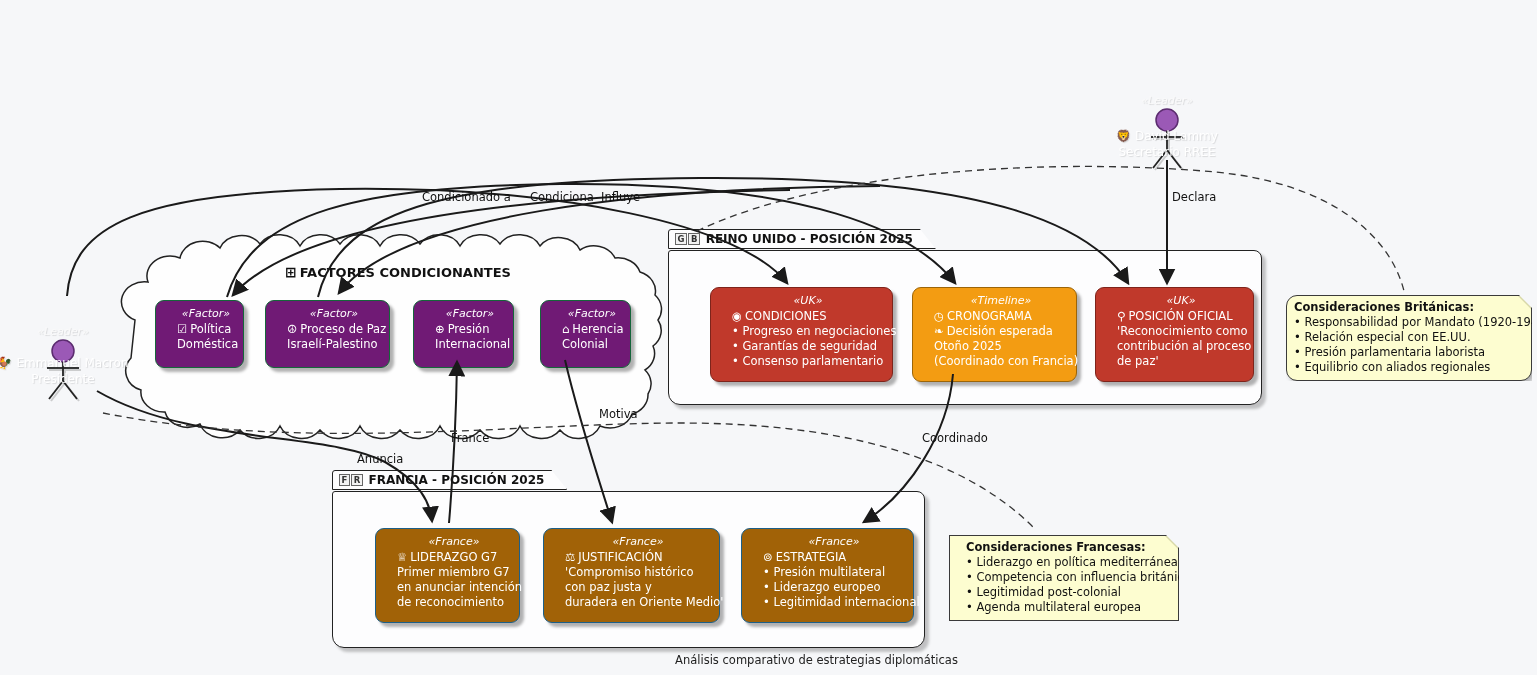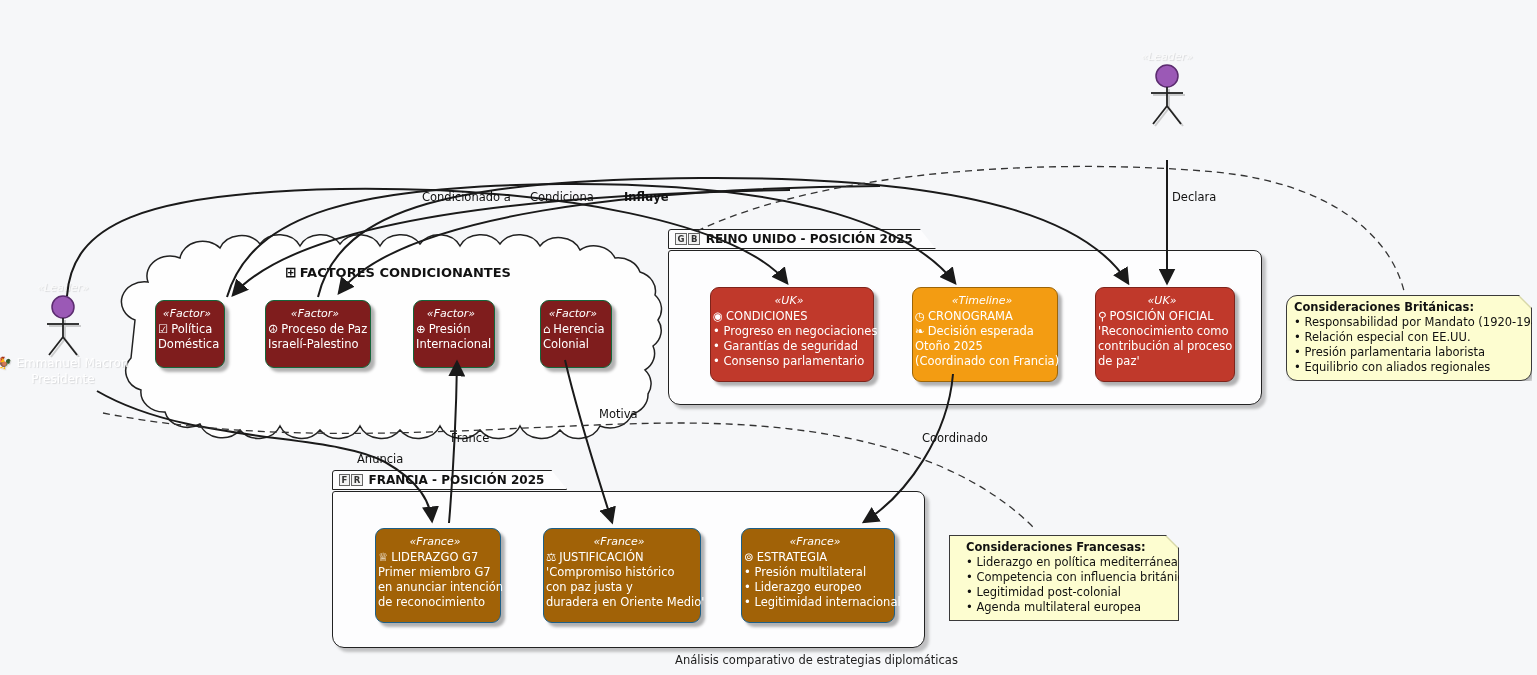--- a/index.html
+++ b/index.html
@@ -17,40 +17,40 @@
 
   .pkg{position:absolute;background:#fdfdfe;border:1.6px solid #222;border-radius:3px 8px 12px 12px;
        box-shadow:4px 4px 3px rgba(0,0,0,0.22);z-index:2;}
   .pkg-tab{position:absolute;background:#fdfdfe;border:1.6px solid #222;z-index:3;
        font-weight:bold;font-size:12px;color:#111;padding:2px 22px 2px 6px;white-space:nowrap;
        clip-path:polygon(0 0,calc(100% - 16px) 0,100% 100%,0 100%);border-radius:3px 0 0 0;}
   .chip{display:inline-block;border:1px solid #666;background:#f2f2f2;color:#333;
         font-size:8.5px;font-weight:bold;padding:0 1.5px;margin-right:1.5px;vertical-align:1px;line-height:10px;}
 
   .box{position:absolute;border-radius:9px;color:#fff;font-size:11.5px;line-height:15px;
-       padding:5px 8px 4px 2px;box-shadow:4px 4px 3px rgba(0,0,0,0.3);z-index:4;white-space:nowrap;}
+       padding:5px 8px 4px 21px;box-shadow:4px 4px 3px rgba(0,0,0,0.3);z-index:4;white-space:nowrap;}
   .box .st{text-align:center;font-style:italic;font-size:11px;margin-bottom:1px;}
-  .green{background:#7f1d1d;border:1.6px solid #15663a;}
+  .green{background:#701a75;border:1.6px solid #15663a;}
   .red{background:#c0392b;border:1.6px solid #7e241b;}
   .orange{background:#f39c12;border:1.6px solid #9c6508;}
   .blue{background:#a16207;border:1.6px solid #1c5f88;}
   .ic{margin-right:3px;}
 
   .note{position:absolute;background:#fdfdd0;border:1px solid #3a3a3a;z-index:4;
         font-size:11.5px;line-height:15px;color:#111;padding:4px 9px 5px 7px;white-space:nowrap;
         clip-path:polygon(0 0,calc(100% - 13px) 0,100% 13px,100% 100%,0 100%);
         filter:drop-shadow(3px 3px 2px rgba(0,0,0,0.28));}
   .note::after{content:"";position:absolute;top:0;right:0;width:0;height:0;
         border-style:solid;border-width:0 13px 13px 0;border-color:transparent #d8d8a8 transparent transparent;}
   .note-title{font-weight:bold;}
 
   .elabel{position:absolute;z-index:6;font-size:11.5px;color:#111;white-space:nowrap;}
 
   .actor{position:absolute;z-index:4;text-align:center;}
-  .actor .st{font-style:italic;font-size:11px;color:#fafafa;text-shadow:1px 1px 1px rgba(0,0,0,0.12);}
+  .actor .st{font-style:italic;font-size:11px;color:#fafafa;text-shadow:1px 1px 1px rgba(0,0,0,0.12);margin-top:44px;}
   .actor-label{position:absolute;z-index:4;text-align:center;font-size:12px;line-height:16px;
         color:#ffffff;text-shadow:1px 1px 1px rgba(0,0,0,0.12);white-space:nowrap;}
 </style>
 </head>
 <body>
 
 <div class="canvas">
 
 
   <svg class="layer cloud-layer" width="1537" height="675">
@@ -207,20 +207,24 @@
       <g transform="translate(50,1)">
         <circle cx="0" cy="12" r="11" fill="#9b59b6" stroke="#5b2c6f" stroke-width="1.5"></circle>
         <g stroke="#222" stroke-width="1.8" fill="none">
           <line x1="0" y1="23" x2="0" y2="42"></line>
             <line x1="-16" y1="29" x2="16" y2="29"></line>
           <line x1="0" y1="42" x2="-14" y2="60"></line>
             <line x1="0" y1="42" x2="14" y2="60"></line>
         </g>
       </g>
     </svg>
+  </div>
+  <div class="actor-label" style="left:1087px;top:128px;width:160px;">
+    <div><span>🦁</span> <span>David Lammy</span></div>
+    <div>Secretario RREE</div>
   </div>
 
   <svg class="layer arrow-layer" width="1537" height="675">
     <defs>
       <marker id="ah" viewBox="0 0 10 10" refX="8.5" refY="5" markerWidth="8.5" markerHeight="8.5" orient="auto-start-reverse">
         <path d="M0,0 L10,5 L0,10 z" fill="#1a1a1a"></path>
       </marker>
     </defs>
     <g fill="none" stroke="#1a1a1a" stroke-width="2">
       <path d="M 97,391 C 190,445 330,432 385,462 C 420,482 430,502 432,521" marker-end="url(#ah)"></path>
@@ -235,21 +239,21 @@
       <path d="M 880,186 C 640,188 400,214 339,293" marker-end="url(#ah)"></path>
     </g>
     <g fill="none" stroke="#333" stroke-width="1.3" stroke-dasharray="7 5">
       <path d="M 697,231 C 830,168 1060,158 1215,172 C 1330,183 1390,235 1404,291"></path>
       <path d="M 103,413 C 300,452 520,423 680,423 C 830,423 960,452 1036,530"></path>
     </g>
   </svg>
 
   <div class="elabel" style="left:422px;top:190px;">Condicionado a</div>
   <div class="elabel" style="left:530px;top:190px;">Condiciona</div>
-  <div class="elabel" style="left:624px;top:190px;font-weight:bold;">Influye</div>
+  <div class="elabel" style="left:601px;top:190px;">Influye</div>
   <div class="elabel" style="left:1172px;top:190px;">Declara</div>
   <div class="elabel" style="left:357px;top:431px;margin-top:21px;">Anuncia</div>
   <div class="elabel" style="left:451px;top:431px;">France</div>
   <div class="elabel" style="left:599px;top:407px;">Motiva</div>
   <div class="elabel" style="left:922px;top:431px;">Coordinado</div>
 
   <div class="caption">Análisis comparativo de estrategias diplomáticas</div>
 
 </div>
 

